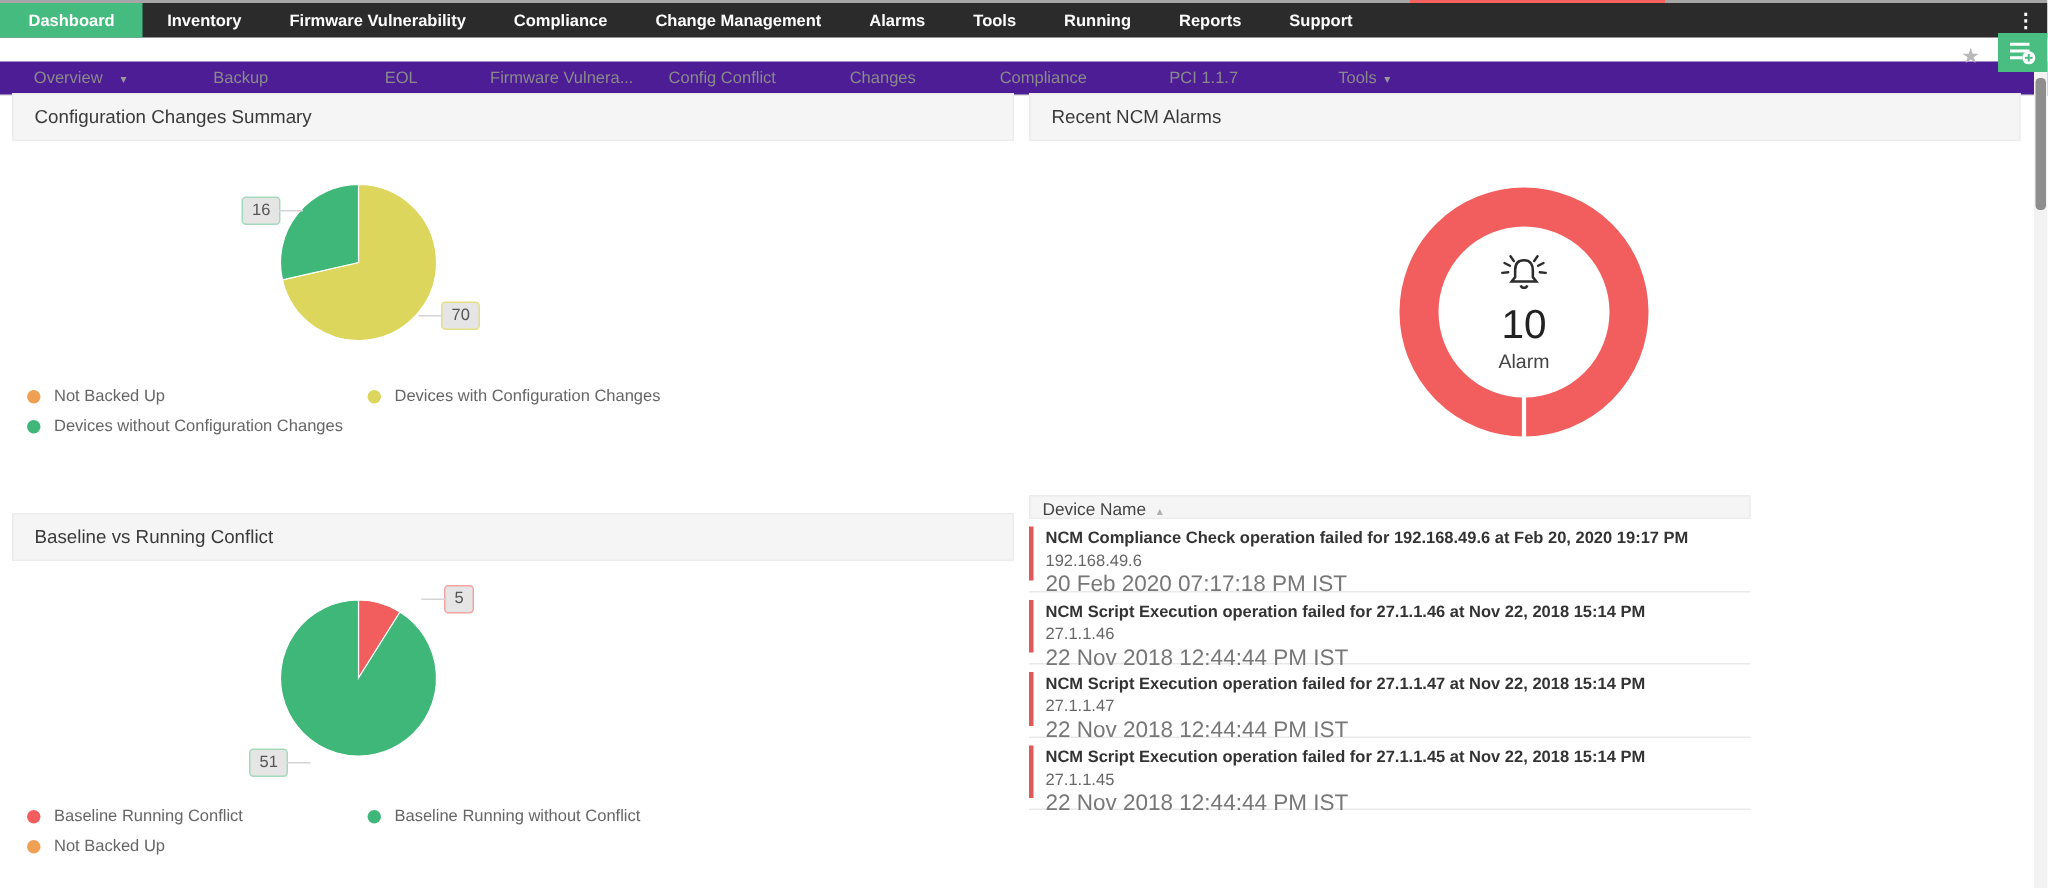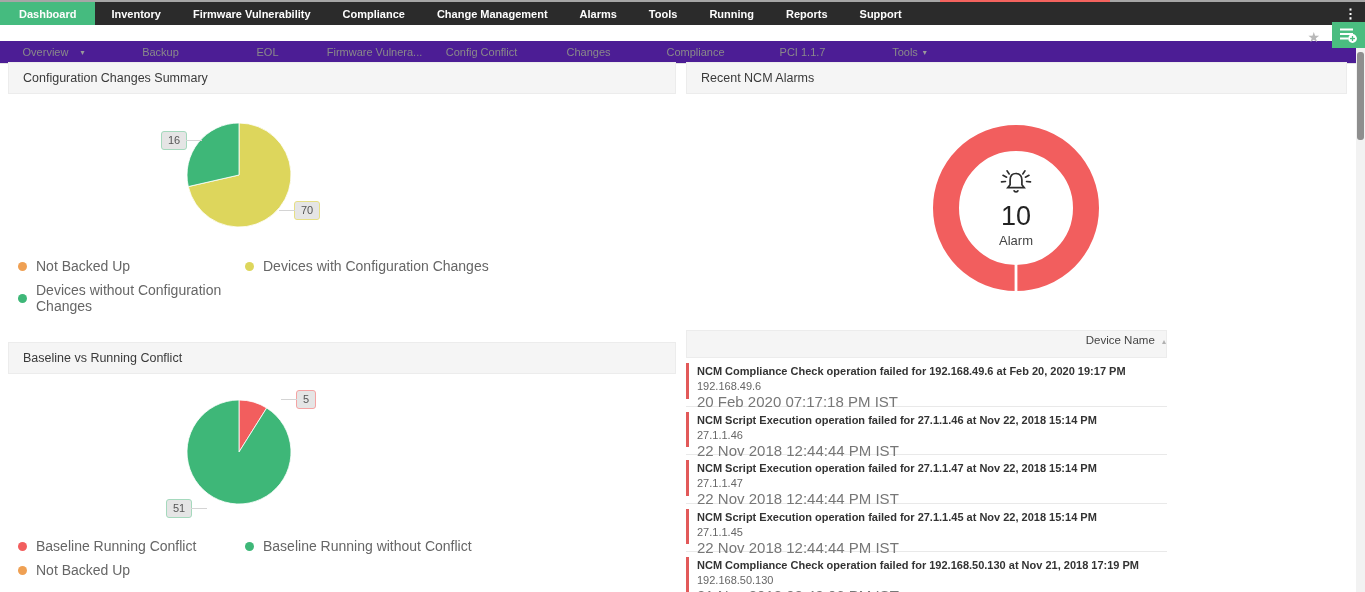--- a/index.html
+++ b/index.html
@@ -56,34 +56,34 @@
     font-size:11px; color:#555; padding:1px 6px; line-height:15px; }
   .pie-label.lb-green { border-color:#a5d9bd; }
   .pie-label.lb-yellow { border-color:#e6df85; }
   .pie-label.lb-red { border-color:#f5a3a3; }
   .pie-label .lead { position:absolute; top:8px; width:16px; height:0; border-top:1px solid #d4d4d4; }
   .pie-label .lead.right { left:100%; }
   .pie-label .lead.left { right:100%; }
 
   .legend { position:absolute; left:10px; top:164px; display:grid; grid-template-columns:227px auto;
     grid-row-gap:8px; }
-  .legend-item { display:flex; align-items:center; font-size:14px; color:#666; }
+  .legend-item { display:flex; align-items:center; font-size:11px; color:#666; }
   .legend-dot { width:9px; height:9px; border-radius:50%; margin-right:9px; flex:0 0 9px; }
 
   
   .donut-wrap { position:absolute; left:240px; top:24px; width:180px; height:180px; }
   .donut-center { position:absolute; left:0; top:0; width:180px; height:180px; display:flex;
     flex-direction:column; align-items:center; justify-content:center; }
   .donut-count { font-size:27px; color:#222; line-height:30px; margin-top:2px; }
   .donut-label { font-size:13px; color:#444; margin-top:2px; }
 
   
   .alarm-table { position:absolute; left:0; top:236px; width:481px; }
-  .alarm-thead { height:28px; background:#f5f5f5; border:1px solid #ececec; font-size:11.5px;
-    color:#444; line-height:19px; padding-left:8px;text-align:right; }
+  .alarm-thead { height:16px; background:#f5f5f5; border:1px solid #ececec; font-size:11.5px;
+    color:#444; line-height:19px; padding-left:8px; }
   .alarm-thead .sort { font-size:8px; color:#b0b0b0; margin-left:4px; }
   .alarm-row { position:relative; height:48.5px; border-bottom:1px solid #e9e9e9; padding:6px 0 0 11px; }
   .alarm-bar { position:absolute; left:0; top:5px; bottom:7px; width:3px; background:#e25959; }
   .alarm-title { font-size:11px; font-weight:bold; color:#333; line-height:15px; white-space:nowrap; }
   .alarm-device { font-size:11px; color:#666; line-height:15px; }
   .alarm-time { font-size:15px; color:#777; line-height:15px; }
 </style>
 </head>
 <body>
 
@@ -249,26 +249,20 @@
               <div class="alarm-time">22 Nov 2018 12:44:44 PM IST</div>
             </div>
 
             <div class="alarm-row">
               <span class="alarm-bar"></span>
               <div class="alarm-title">NCM Script Execution operation failed for 27.1.1.45 at Nov 22, 2018 15:14 PM</div>
               <div class="alarm-device">27.1.1.45</div>
               <div class="alarm-time">22 Nov 2018 12:44:44 PM IST</div>
             </div>
 
-            <div class="alarm-row">
-              <span class="alarm-bar"></span>
-              <div class="alarm-title">NCM Compliance Check operation failed for 192.168.50.130 at Nov 21, 2018 17:19 PM</div>
-              <div class="alarm-device">192.168.50.130</div>
-              <div class="alarm-time">21 Nov 2018 02:49:06 PM IST</div>
-            </div>
           </div>
       </div>
     </div>
   </div>
 
   <div class="scrollbar-track">
     <div class="scrollbar-thumb"></div>
   </div>
 
 </div>

